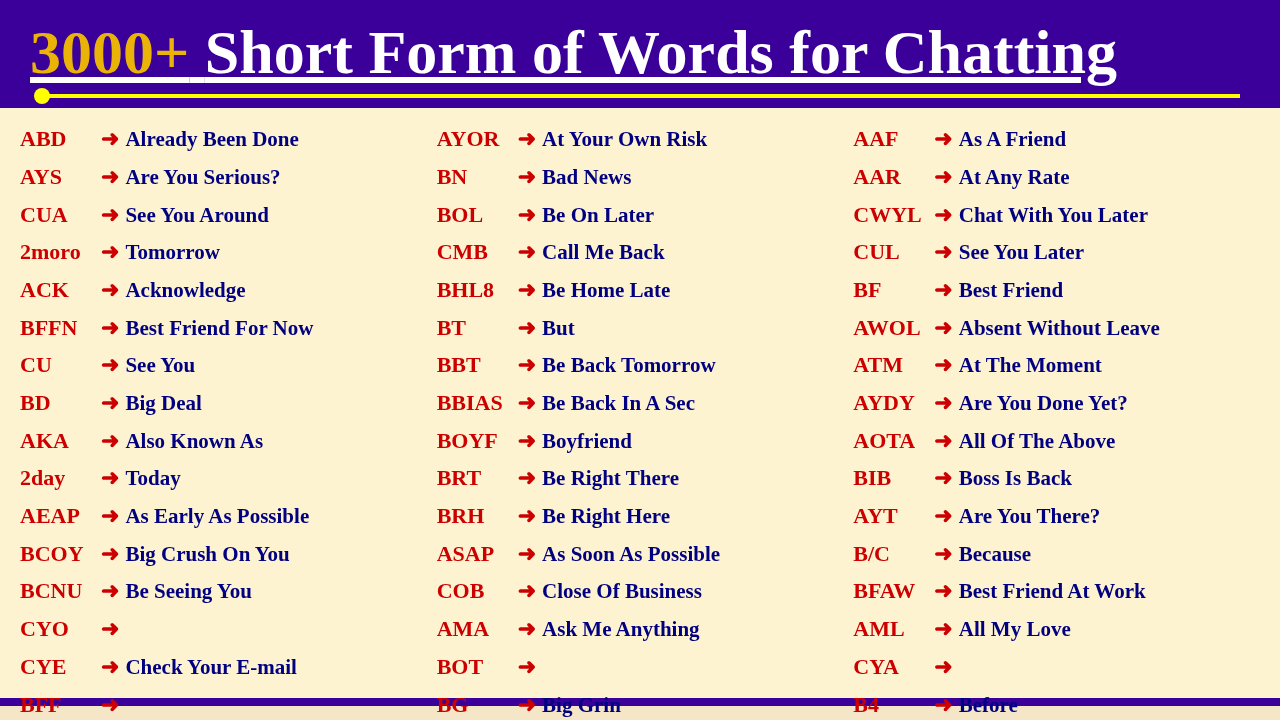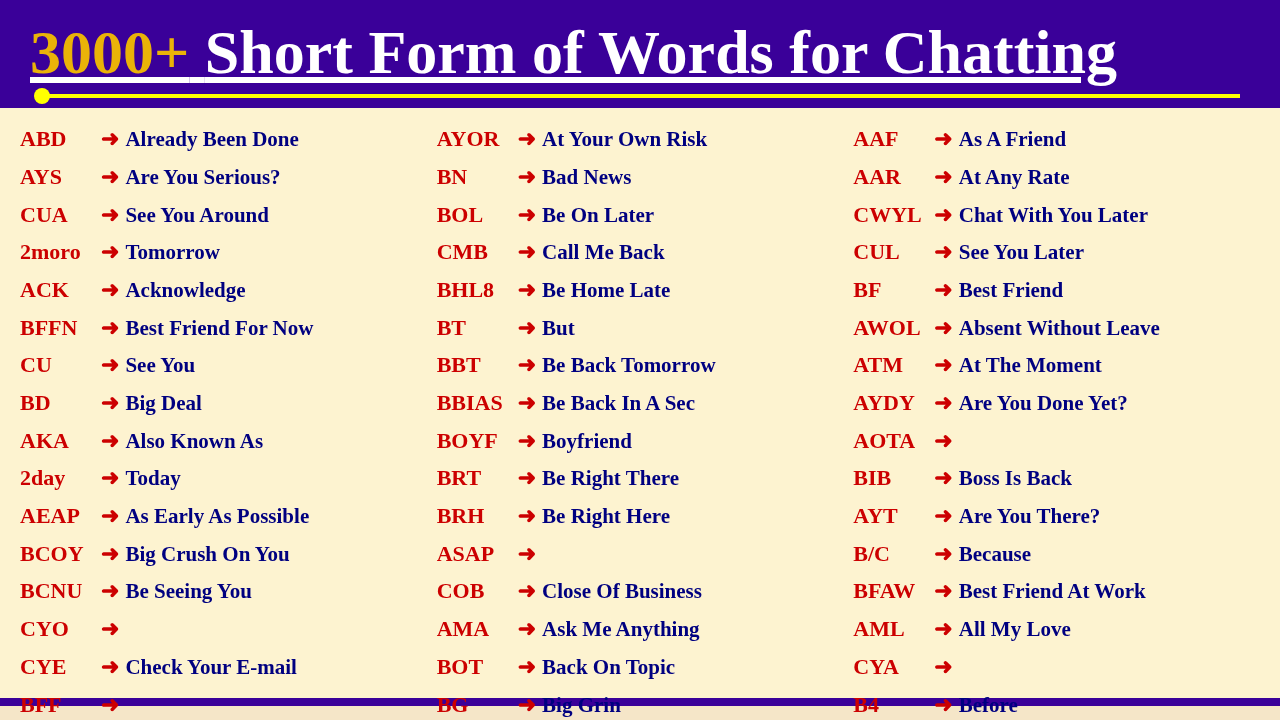--- a/index.html
+++ b/index.html
@@ -247,35 +247,35 @@
         <span class="definition">Be Right There</span>
       </div>
       <div class="entry">
         <span class="abbr">BRH</span>
         <span class="arrow">➜</span>
         <span class="definition">Be Right Here</span>
       </div>
       <div class="entry">
         <span class="abbr">ASAP</span>
         <span class="arrow">➜</span>
+        <span class="definition">As Soon As Possible</span>
       </div>
       <div class="entry">
         <span class="abbr">COB</span>
         <span class="arrow">➜</span>
         <span class="definition">Close Of Business</span>
       </div>
       <div class="entry">
         <span class="abbr">AMA</span>
         <span class="arrow">➜</span>
         <span class="definition">Ask Me Anything</span>
       </div>
       <div class="entry">
         <span class="abbr">BOT</span>
         <span class="arrow">➜</span>
-        <span class="definition">Back On Topic</span>
       </div>
       <div class="entry">
         <span class="abbr">BG</span>
         <span class="arrow">➜</span>
         <span class="definition">Big Grin</span>
       </div>
     </div>
     <div class="column">
       <div class="entry">
         <span class="abbr">AAF</span>
@@ -313,20 +313,21 @@
         <span class="definition">At The Moment</span>
       </div>
       <div class="entry">
         <span class="abbr">AYDY</span>
         <span class="arrow">➜</span>
         <span class="definition">Are You Done Yet?</span>
       </div>
       <div class="entry">
         <span class="abbr">AOTA</span>
         <span class="arrow">➜</span>
+        <span class="definition">All Of The Above</span>
       </div>
       <div class="entry">
         <span class="abbr">BIB</span>
         <span class="arrow">➜</span>
         <span class="definition">Boss Is Back</span>
       </div>
       <div class="entry">
         <span class="abbr">AYT</span>
         <span class="arrow">➜</span>
         <span class="definition">Are You There?</span>

